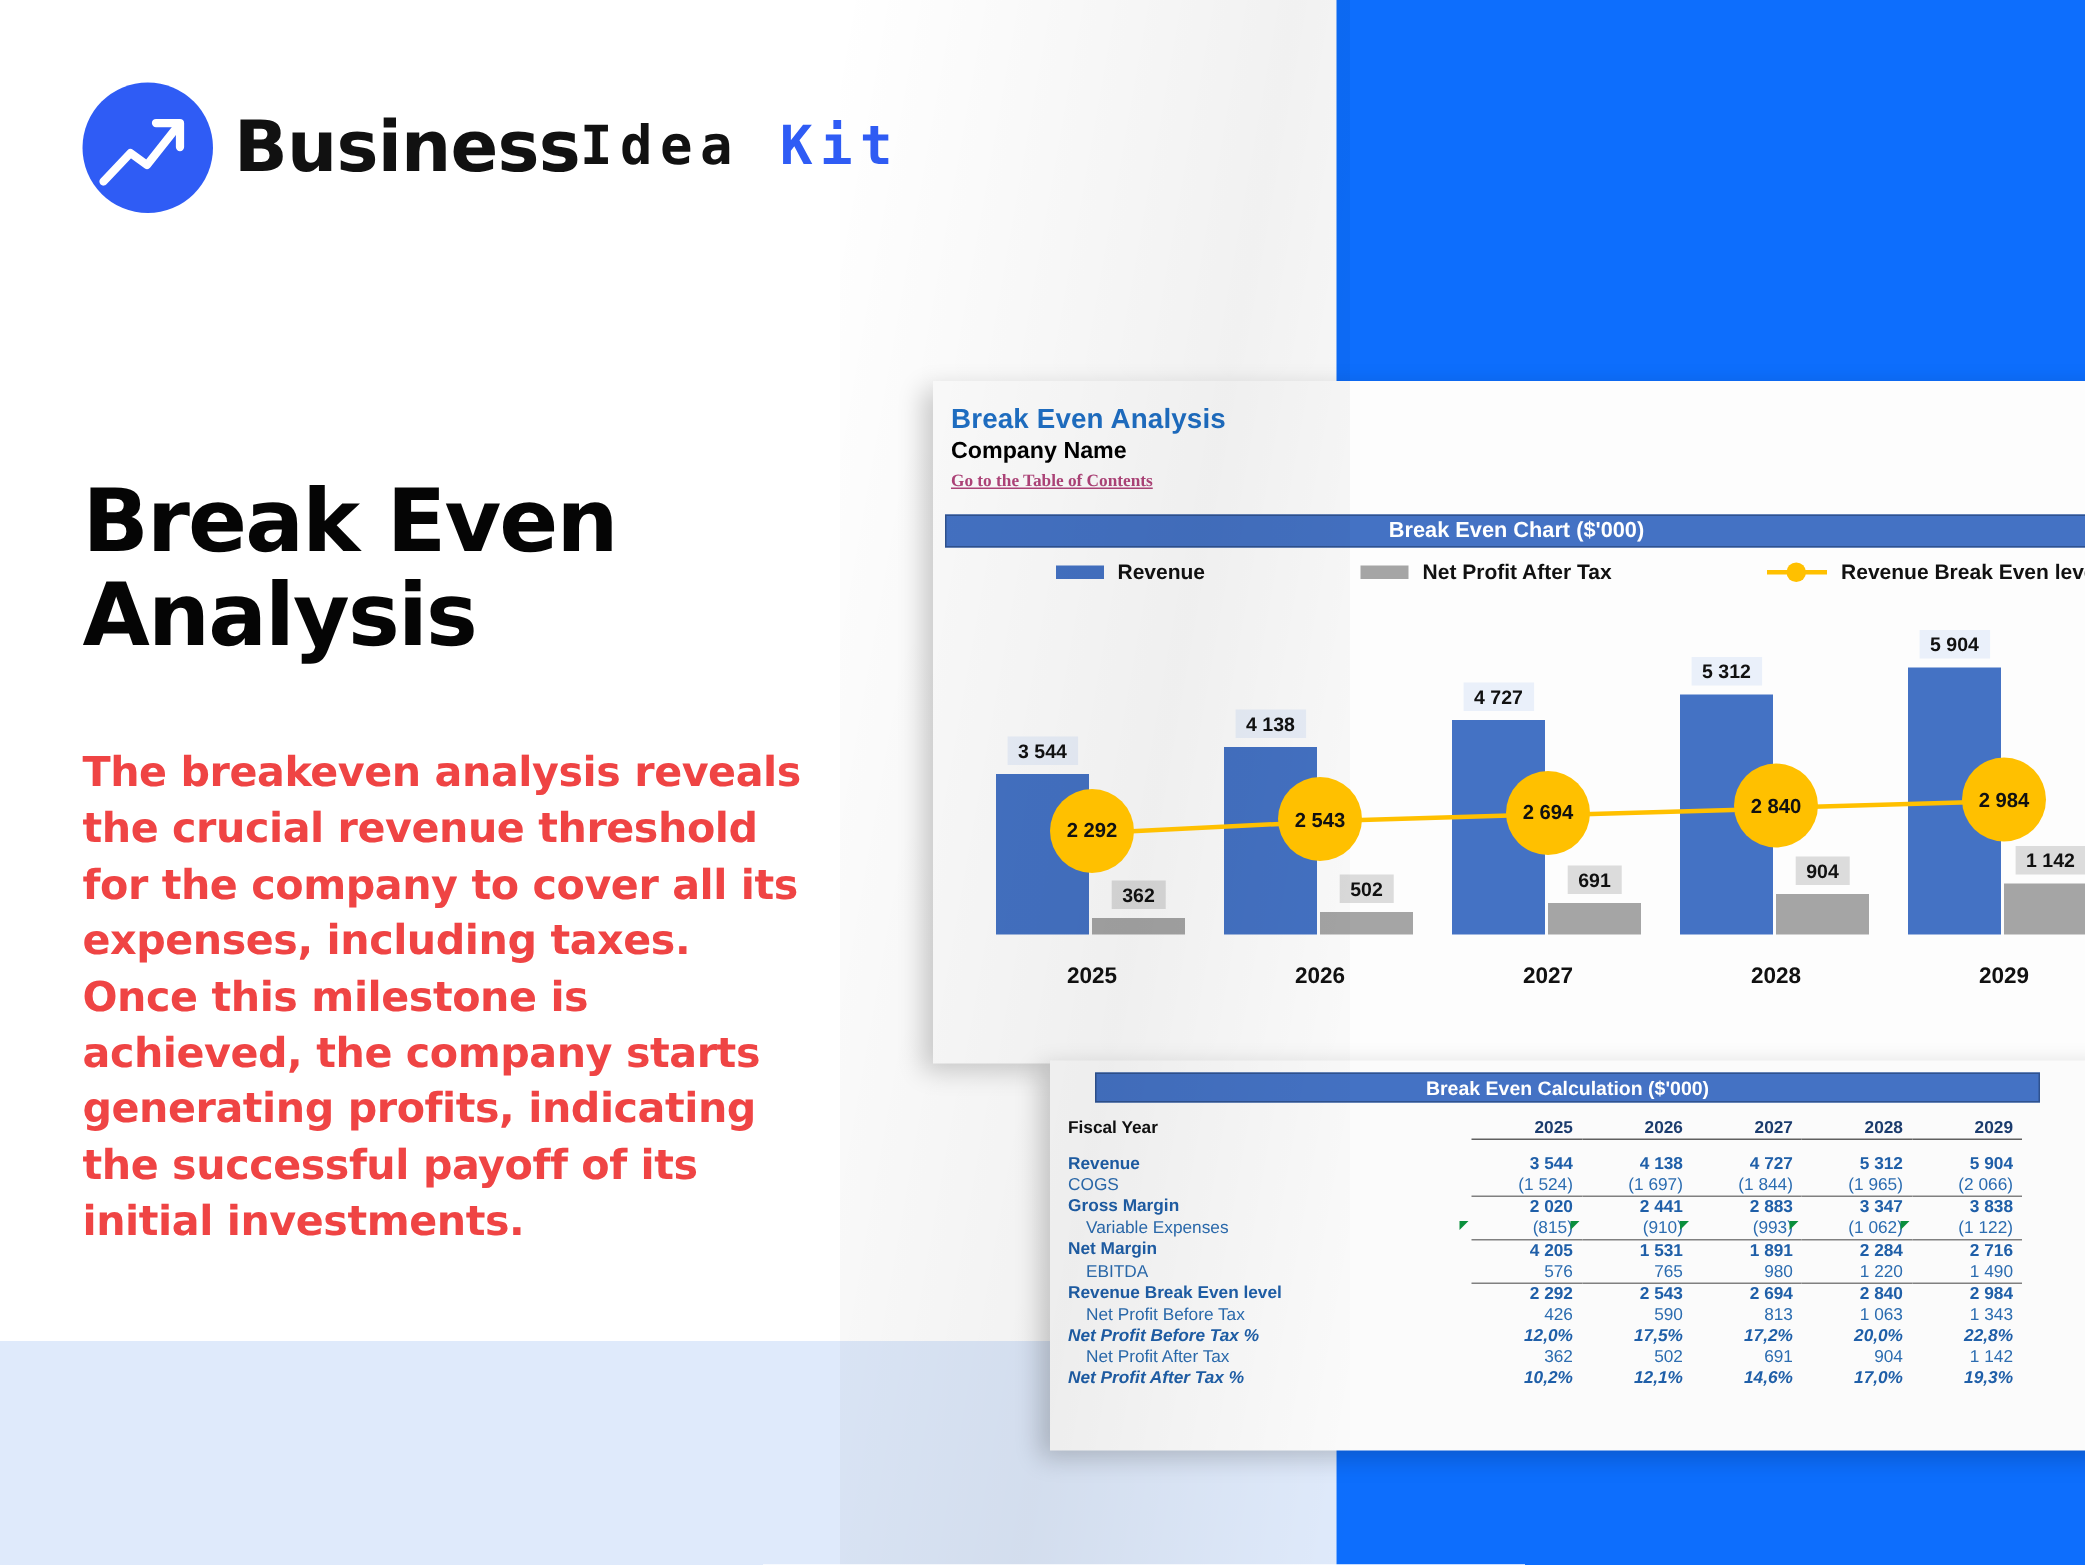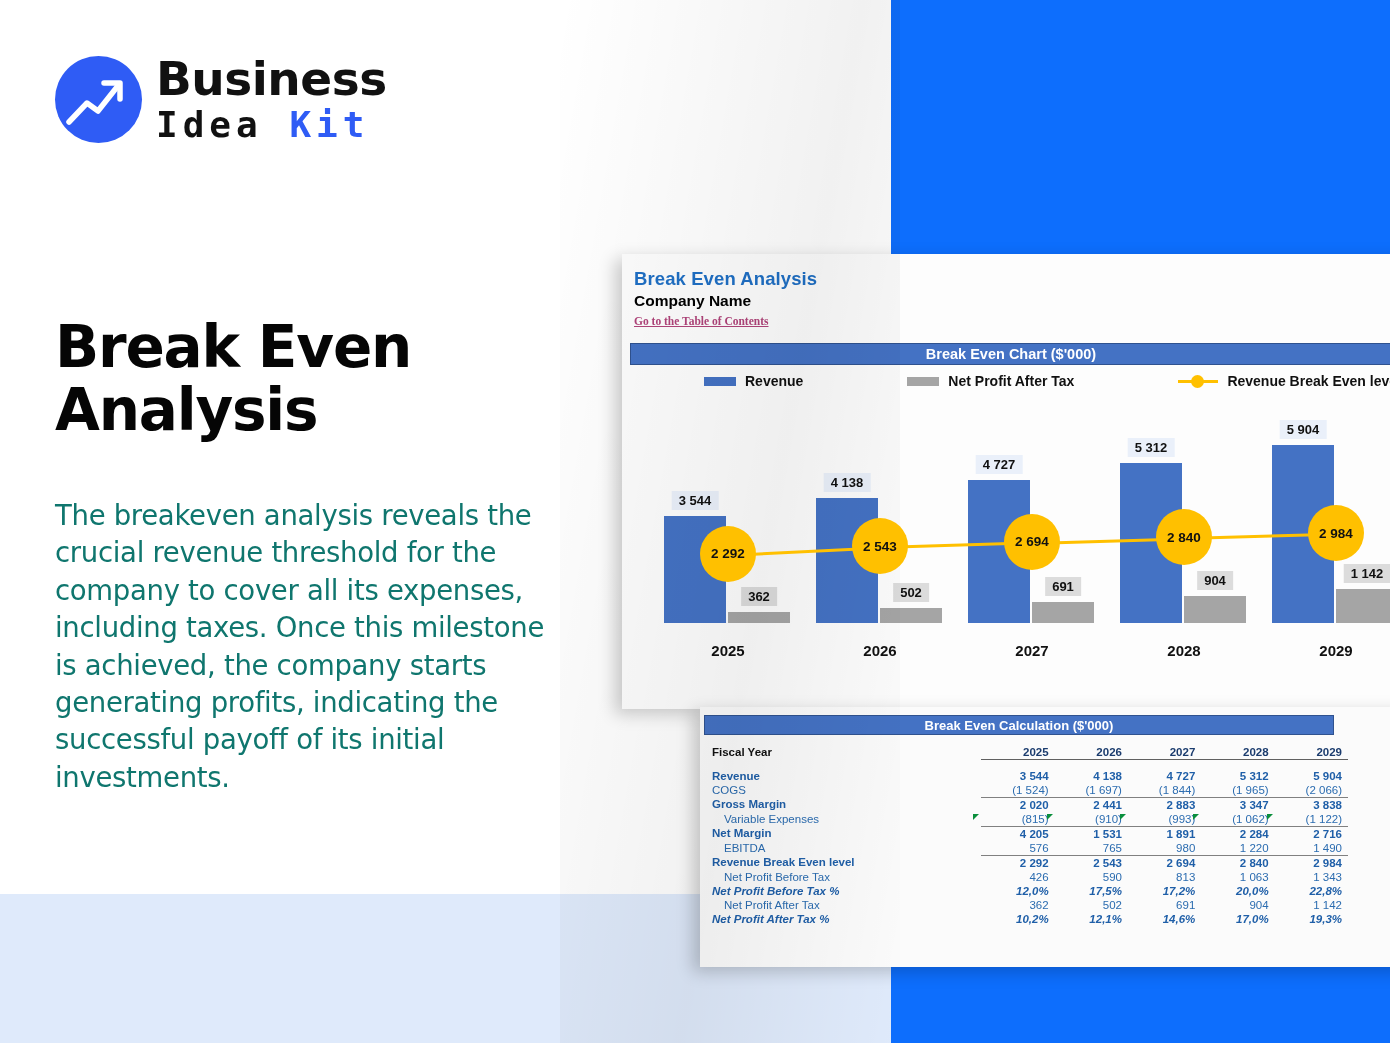--- a/index.html
+++ b/index.html
@@ -30,42 +30,42 @@
     pointer-events:none;
   }
 
   
   .logo { position:absolute; left:55px; top:55px; display:flex; align-items:center; gap:14px; }
   .logo-mark {
     width:87px; height:87px; border-radius:50%;
     background:#2f5cf5; position:relative; flex:none;
   }
   .logo-mark svg { position:absolute; left:0; top:0; }
-  .logo-words { display:flex; flex-direction:column; line-height:1; }
+  .logo-words { display:flex; flex-direction:row; line-height:1; }
   .logo-top {
     font-family:"DejaVu Sans", sans-serif;
     font-weight:700; font-size:47px; letter-spacing:-0.5px; color:#111;
   }
   .logo-bottom {
     font-family:"DejaVu Sans Mono", monospace;
     font-weight:700; font-size:36px; letter-spacing:5px; margin-top:5px; color:#111;
   }
   .logo-bottom .kit { color:#2f5cf5; }
 
   
   .headline {
     position:absolute; left:55px; top:316px; width:470px;
     font-family:"DejaVu Sans", sans-serif;
     font-weight:700; font-size:58px; line-height:1.08; color:#050505;
     letter-spacing:-1.2px;
   }
   .bodycopy {
     position:absolute; left:55px; top:497px; width:490px;
     font-family:"DejaVu Sans", sans-serif;
-    font-weight:400; font-size:27.5px; line-height:1.36; color:#0f766e;
+    font-weight:700; font-size:27.5px; line-height:1.36; color:#ef4444;
     letter-spacing:-0.3px;
   }
 
   
   .card {
     position:absolute; background:#fdfdfd;
     box-shadow: -7px 5px 16px rgba(0,0,0,0.20);
   }
   .card-chart { left:622px; top:254px; width:790px; height:455px; overflow:hidden; }
   .sheet-head { padding:14px 0 0 12px; }
@@ -127,21 +127,21 @@
     z-index:5;
   }
   .beline { position:absolute; height:3px; background:#ffc000; transform-origin:0 50%; z-index:3; }
 
   
   .card-table {
     left:700px; top:707px; width:712px; height:260px;
     background:#fbfbfb; overflow:hidden;
   }
   .table-banner {
-    margin:8px 0 0 4px; width:630px; height:20px;
+    margin:8px 0 0 30px; width:630px; height:20px;
     background:#4472c4; border:1px solid #2f528f;
     color:#fff; font-weight:700; font-size:13px;
     display:flex; align-items:center; justify-content:center;
   }
   table.calc {
     margin:10px 0 0 12px; width:636px; border-collapse:collapse;
     font-family:"Liberation Sans", sans-serif;
   }
   table.calc th, table.calc td { padding:1px 0; white-space:nowrap; }
   table.calc th.lbl, table.calc td.lbl {

